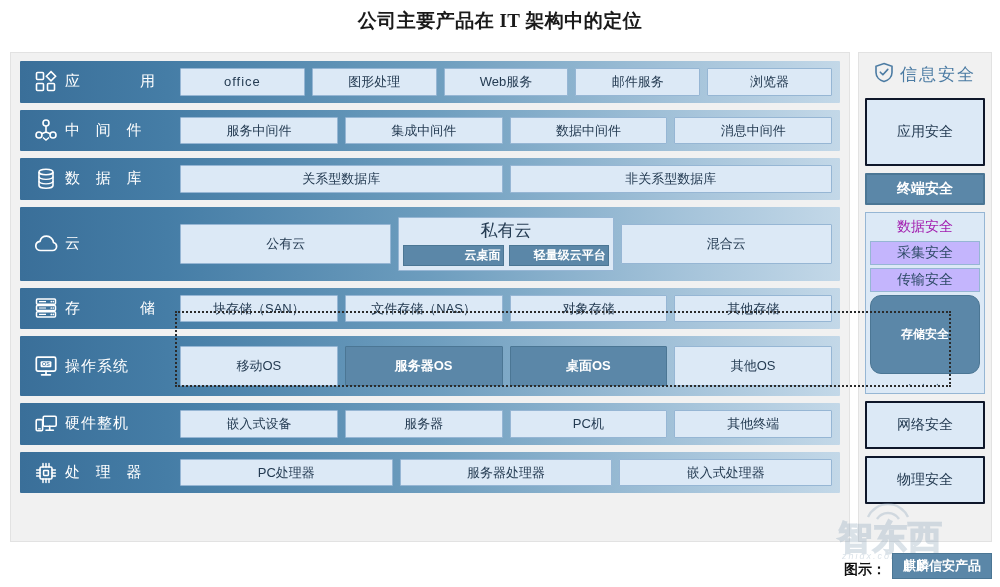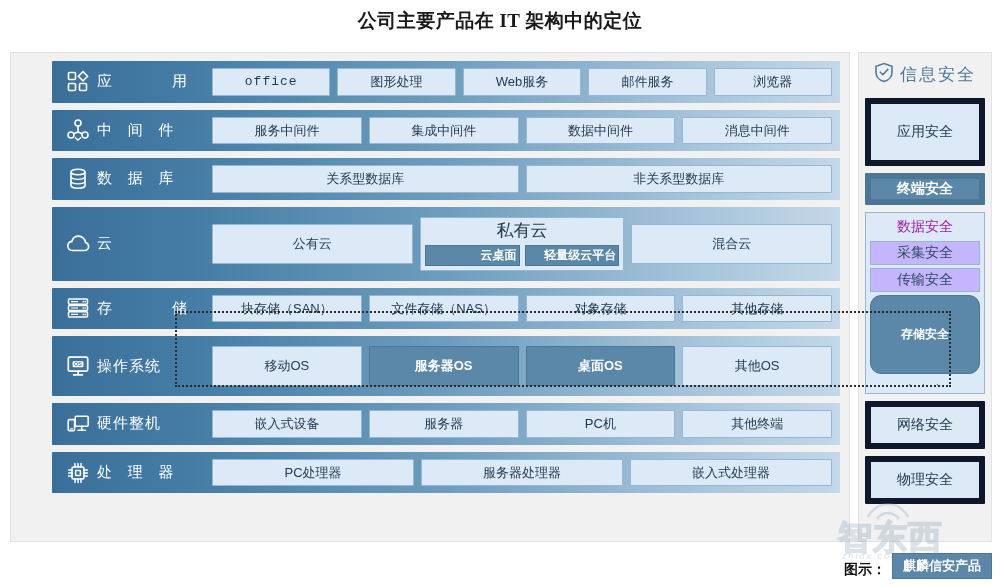--- a/index.html
+++ b/index.html
@@ -36,21 +36,20 @@
     padding: 8px 9px;
   }
 
   .layer-row {
     position: relative;
     display: flex;
     align-items: stretch;
     margin-bottom: 7px;
     background: linear-gradient(to right, #3a6f99 0%, #457da6 18%, #6d9dbe 50%, #a3c2d9 80%, #c3d8e8 100%);
     border-radius: 1px;
-    margin-left: 32px;
   }
   .layer-row:last-child { margin-bottom: 0; }
 
   .row-header {
     flex: 0 0 160px;
     display: flex;
     align-items: center;
     gap: 7px;
     padding-left: 14px;
     box-sizing: border-box;
@@ -93,21 +92,21 @@
     padding: 5px 2px;
     box-sizing: border-box;
     display: flex;
     align-items: center;
     justify-content: center;
     border-radius: 1px;
     min-height: 24px;
     font-family: "Liberation Sans", "DejaVu Sans", sans-serif;
   }
   .cell.mono {
-    font-family: Liberation Mono, monospace;
+    font-family: Liberation Sans, sans-serif;
     font-size: 13px;
     letter-spacing: 1px;
   }
   .cell.highlight {
     background: #5b87a8;
     border-color: #4b7694;
     color: #ffffff;
     font-weight: bold;
   }
 
@@ -177,21 +176,21 @@
     padding: 2px 0 4px 0;
   }
   #sec-title .sec-title-text {
     font-size: 17px;
     color: #4b7ba3;
     font-family: "Liberation Serif", "DejaVu Serif", serif;
     letter-spacing: 2px;
   }
   .sec-box {
     background: #dce9f6;
-    border: 6px solid #0f172a;
+    border: 2px solid #0f172a;
     color: #243b52;
     font-size: 14px;
     display: flex;
     align-items: center;
     justify-content: center;
     box-sizing: border-box;
     border-radius: 1px;
   }
   .sec-box.dark {
     background: #5b87a8;

